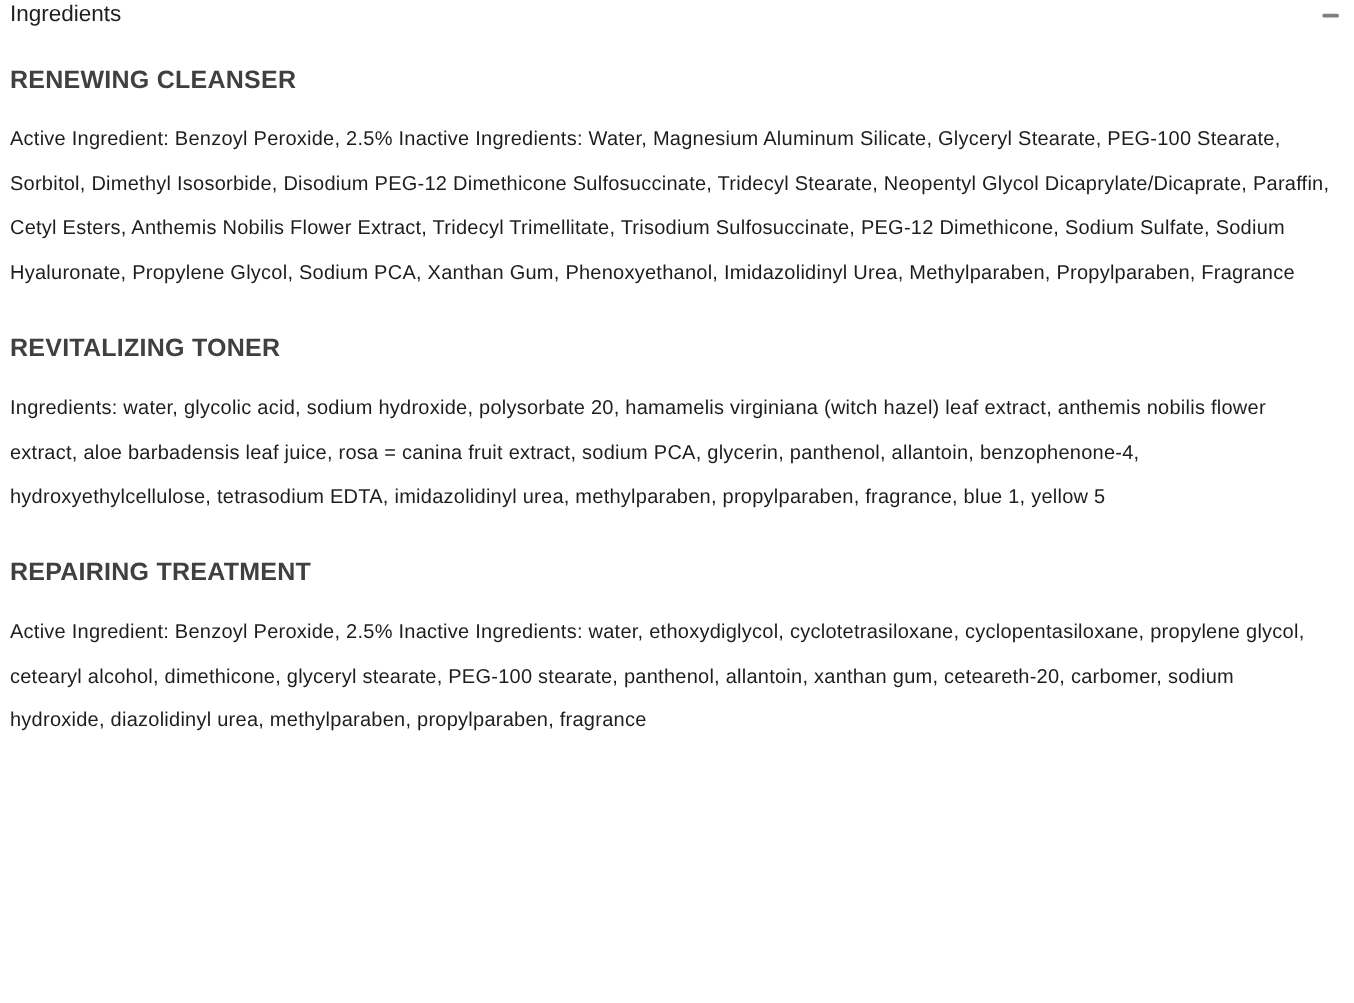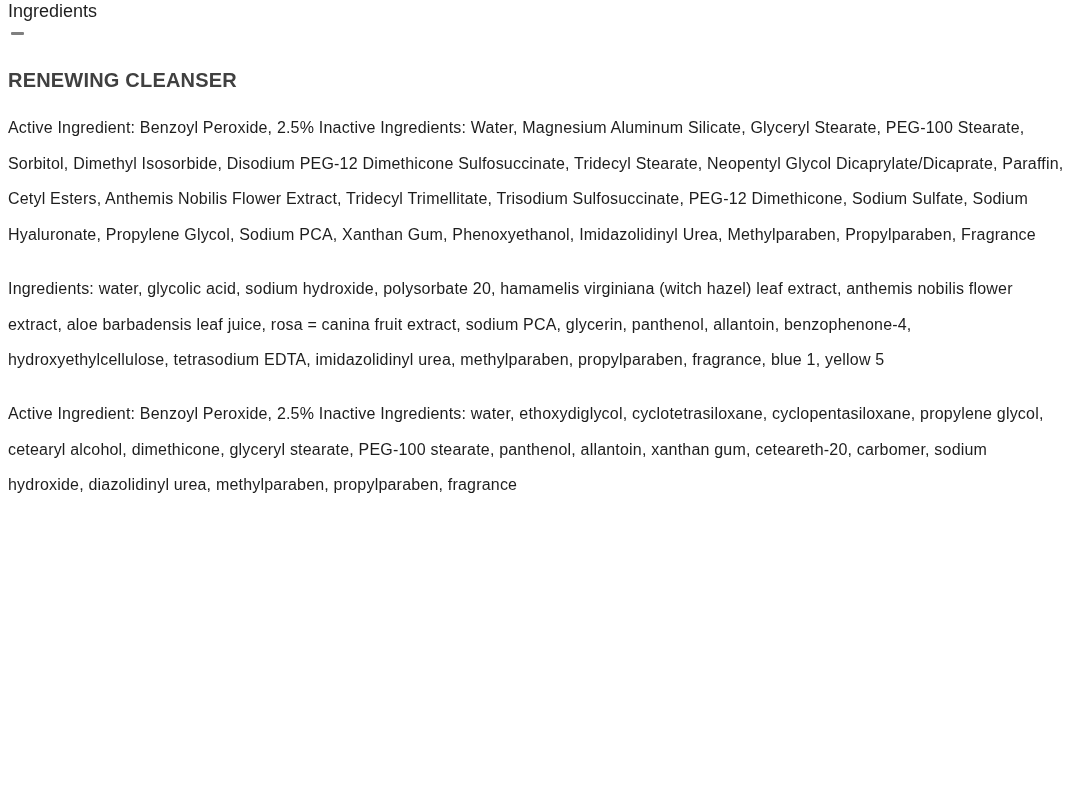--- a/index.html
+++ b/index.html
@@ -20,21 +20,20 @@
     width: 100%;
     height: 100%;
     padding: 0;
   }
   .acc-header {
     display: flex;
     justify-content: space-between;
     align-items: flex-start;
     padding: 1px 10px 0 8px;
     cursor: pointer;
-    flex-direction: column;
   }
   .acc-title {
     font-size: 18px;
     line-height: 21px;
     font-weight: 400;
     color: #1d1d1d;
   }
   .collapse-btn {
     border: none;
     background: transparent;
@@ -85,19 +84,21 @@
     <button class="collapse-btn">
       <span class="minus-bar"></span>
     </button>
   </div>
 
   <div class="acc-content">
 
     <h3 class="section-heading">RENEWING CLEANSER</h3>
     <p class="section-body">Active Ingredient: Benzoyl Peroxide, 2.5% Inactive Ingredients: Water, Magnesium Aluminum Silicate, Glyceryl Stearate, PEG-100 Stearate, Sorbitol, Dimethyl Isosorbide, Disodium PEG-12 Dimethicone Sulfosuccinate, Tridecyl Stearate, Neopentyl Glycol Dicaprylate/Dicaprate, Paraffin, Cetyl Esters, Anthemis Nobilis Flower Extract, Tridecyl Trimellitate, Trisodium Sulfosuccinate, PEG-12 Dimethicone, Sodium Sulfate, Sodium Hyaluronate, Propylene Glycol, Sodium PCA, Xanthan Gum, Phenoxyethanol, Imidazolidinyl Urea, Methylparaben, Propylparaben, Fragrance</p>
 
+    <h3 class="section-heading">REVITALIZING TONER</h3>
     <p class="section-body">Ingredients: water, glycolic acid, sodium hydroxide, polysorbate 20, hamamelis virginiana (witch hazel) leaf extract, anthemis nobilis flower extract, aloe barbadensis leaf juice, rosa = canina fruit extract, sodium PCA, glycerin, panthenol, allantoin, benzophenone-4, hydroxyethylcellulose, tetrasodium EDTA, imidazolidinyl urea, methylparaben, propylparaben, fragrance, blue 1, yellow 5</p>
 
+    <h3 class="section-heading">REPAIRING TREATMENT</h3>
     <p class="section-body">Active Ingredient: Benzoyl Peroxide, 2.5% Inactive Ingredients: water, ethoxydiglycol, cyclotetrasiloxane, cyclopentasiloxane, propylene glycol, cetearyl alcohol, dimethicone, glyceryl stearate, PEG-100 stearate, panthenol, allantoin, xanthan gum, ceteareth-20, carbomer, sodium hydroxide, diazolidinyl urea, methylparaben, propylparaben, fragrance</p>
 
   </div>
 
 </div>
 
 </body></html>

